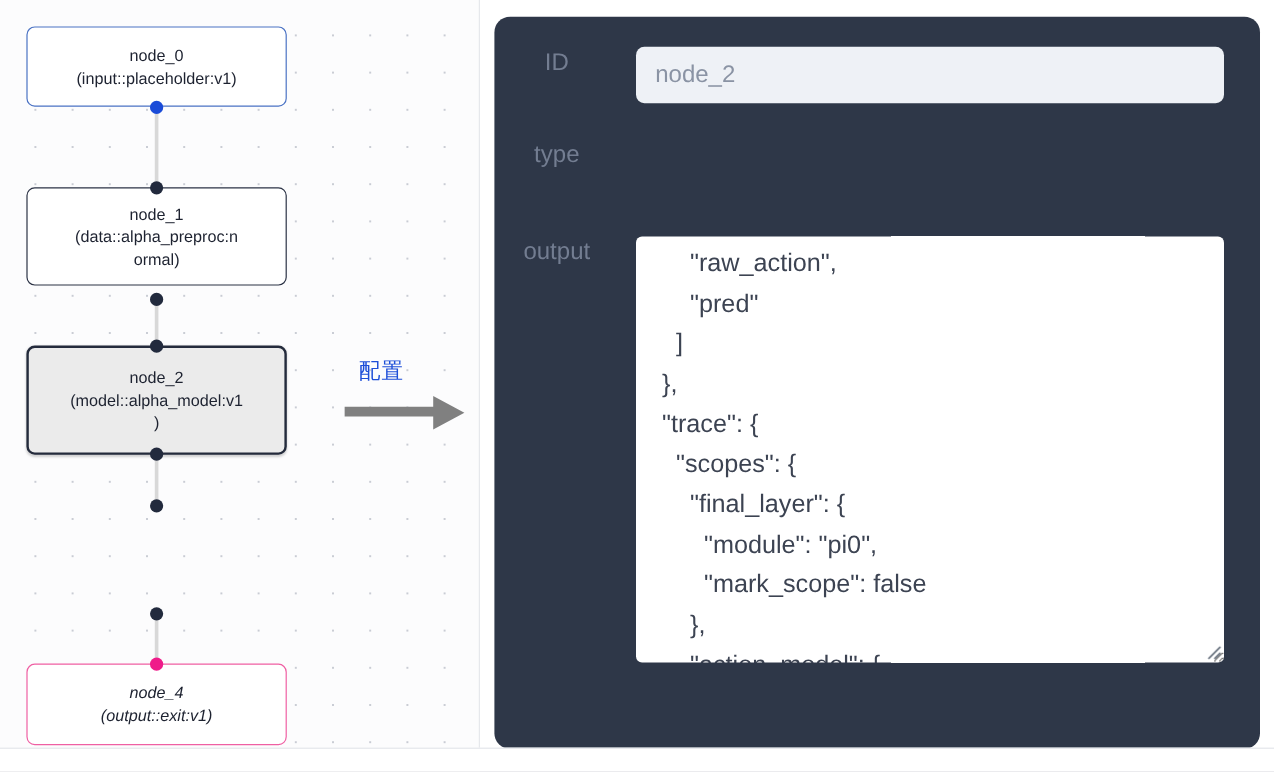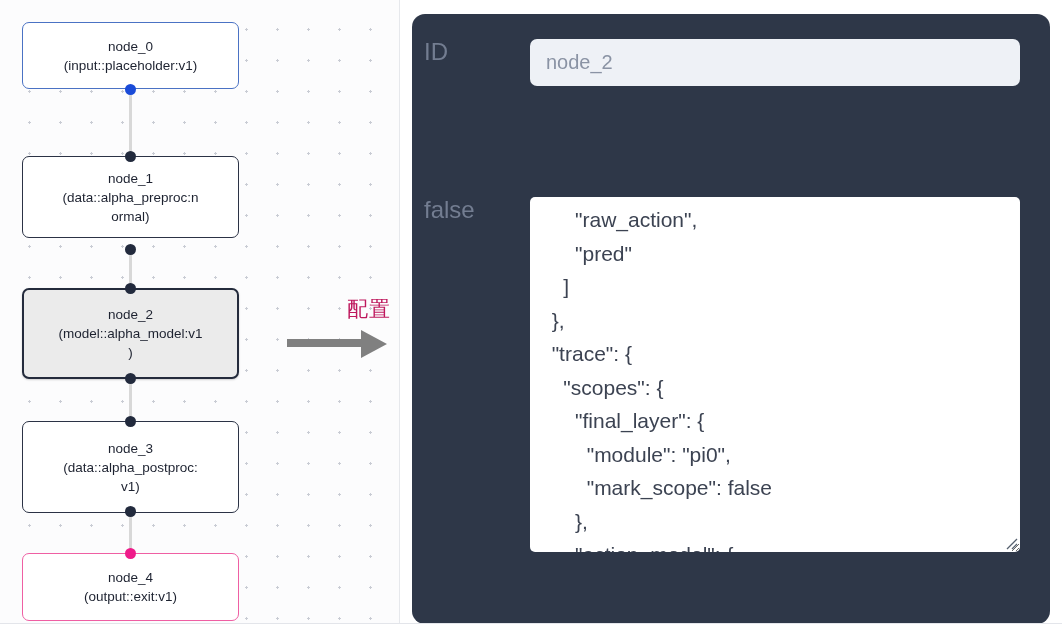--- a/index.html
+++ b/index.html
@@ -65,21 +65,21 @@
     border-radius: 7px;
     background: #ffffff;
     display: flex;
     align-items: center;
     justify-content: center;
     text-align: center;
     z-index: 3;
     padding: 4px 9px;
   }
   .node.blue-node { border-color: #4a72c4; }
-  .node.pink-node { border-color: #ef5fa3; }
+  .node.pink-node { border-color: #ef5fa3; font-style: italic; }
   .node.selected  {
     background: #ebebeb;
     border-width: 2.4px;
     border-color: #242b3c;
     box-shadow: 0 1px 2px rgba(0,0,0,0.18);
   }
 
   .node-label {
     font-size: 13.5px;
     line-height: 19px;
@@ -94,26 +94,25 @@
     left: 287px;
     top: 296px;
     width: 110px;
     height: 70px;
     z-index: 5;
   }
   #arrow-caption {
     position: absolute;
     left: 12px;
     top: 0;
-    font-size: 21px;
+    font-size: 18px;
     line-height: 26px;
-    color: #be185d;
+    color: #1d4ed8;
     letter-spacing: 1px;
     white-space: nowrap;
-    margin-left: 48px;
   }
 
   
   #config-panel {
     position: absolute;
     left: 412px;
     top: 14px;
     width: 638px;
     height: 610px;
     background: #2e3748;
@@ -123,25 +122,25 @@
   }
 
   .form-row {
     position: absolute;
     display: flex;
     align-items: flex-start;
   }
 
   .field-label {
     width: 106px;
-    text-align: left;
+    text-align: center;
     padding-right: 26px;
     box-sizing: border-box;
     color: #737d91;
-    font-size: 24px;
+    font-size: 20px;
     line-height: 26px;
     user-select: none;
   }
 
   .text-input {
     box-sizing: border-box;
     background: #eef1f6;
     border: none;
     border-radius: 7px;
     color: #8a93a4;
@@ -257,25 +256,20 @@
     <div class="handle" style="top:249px;"></div>
 
     <div class="node selected" style="top:288px; height:91px;">
       <span class="node-label">node_2
 (model::alpha_model:v1
 )</span>
     </div>
     <div class="handle" style="top:288px;"></div>
     <div class="handle" style="top:378px;"></div>
 
-    <div class="node" style="top:421px; height:92px;">
-      <span class="node-label">node_3
-(data::alpha_postproc:
-v1)</span>
-    </div>
     <div class="handle" style="top:421px;"></div>
     <div class="handle" style="top:511px;"></div>
 
     <div class="node pink-node" style="top:553px; height:68px;">
       <span class="node-label">node_4
 (output::exit:v1)</span>
     </div>
     <div class="handle pink" style="top:553px;"></div>
   </div>
 
@@ -289,24 +283,25 @@
   </div>
 
   <div id="config-panel">
 
     <div class="form-row" id="row-id">
       <div class="field-label">ID</div>
       <input id="id-input" class="text-input" type="text" value="node_2" style="">
     </div>
 
     <div class="form-row" id="row-type">
+      <div class="field-label">type</div>
     </div>
 
     <div class="form-row" id="row-config">
-      <div class="field-label">false</div>
+      <div class="field-label">output</div>
       <div style="position:relative;">
         <textarea id="config-textarea" spellcheck="false" style="">      "raw_action",
       "pred"
     ]
   },
   "trace": {
     "scopes": {
       "final_layer": {
         "module": "pi0",
         "mark_scope": false

